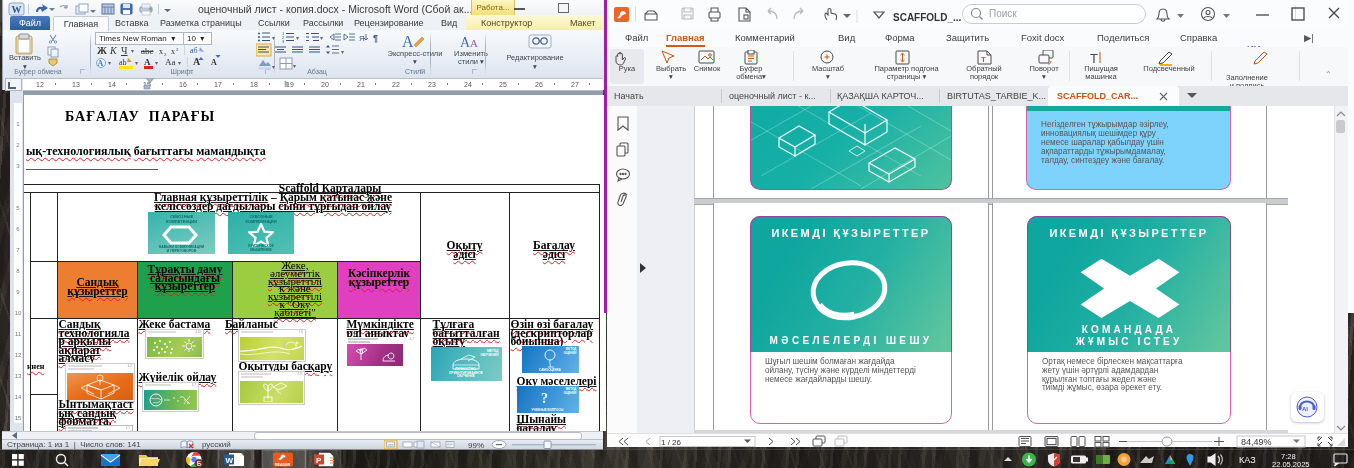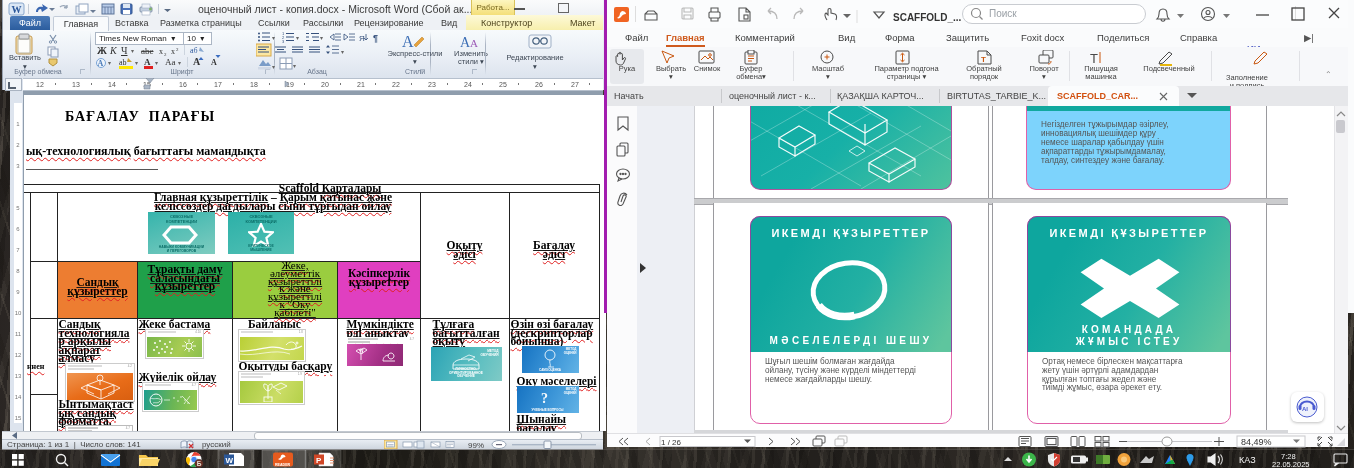--- a/index.html
+++ b/index.html
@@ -176,21 +176,21 @@
               <circle cx="30" cy="8" r=".8"></circle>
               <circle cx="34" cy="11" r=".8"></circle>
               <circle cx="37" cy="7" r=".8"></circle>
               <circle cx="41" cy="10" r=".8"></circle>
               <circle cx="44" cy="13" r=".8"></circle>
             </g>
           </svg>
    </div>
   </div>
 
-  <div class="a rd" style="left:224px;top:225px;width:104px;"><span class="u"><span class="rw">Байланыс</span></span></div>
+  <div class="a rd" style="left:201px;top:225px;width:104px;"><span class="u"><span class="rw">Байланыс</span></span></div>
   <div class="a card" style="left:214px;top:234px;width:66px;height:31px;">
    <div class="chd"><span style="background:#ddd;display:inline-block;width:32px;height:2px;"></span><span style="float:right;color:#999;">1.8</span></div>
    <div style="position:absolute;left:1px;top:7px;right:1px;bottom:1px;background:linear-gradient(115deg,#b9cf35,#d3e06a 55%,#c3d64d);">
     <svg width="64" height="22" style="position:absolute;left:0;top:0;">
             <g stroke="#fff" fill="none" opacity=".95">
               <path d="M0 14c14 2 30-8 44-2 6 2 12 0 18-3" stroke-width="1.2"></path>
               <path d="M0 17c16 3 34-6 50 0" stroke-width=".7"></path>
               <path d="M46 8c3-4 8-4 10 0 1 3-2 5-5 4" stroke-width=".9"></path>
               <circle cx="57" cy="6" r="1"></circle>
             </g>

